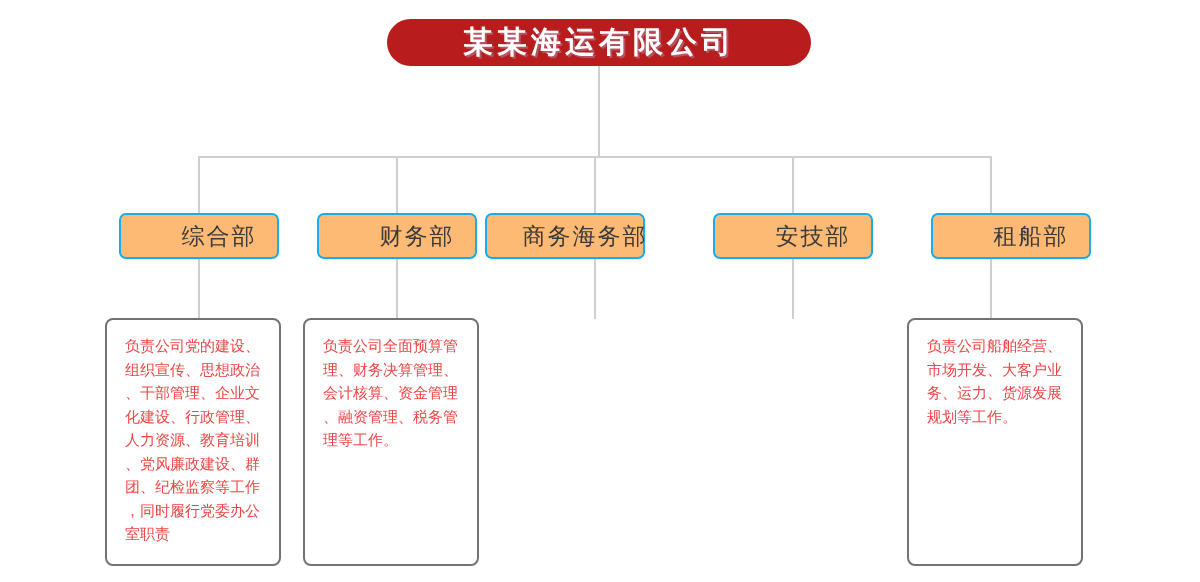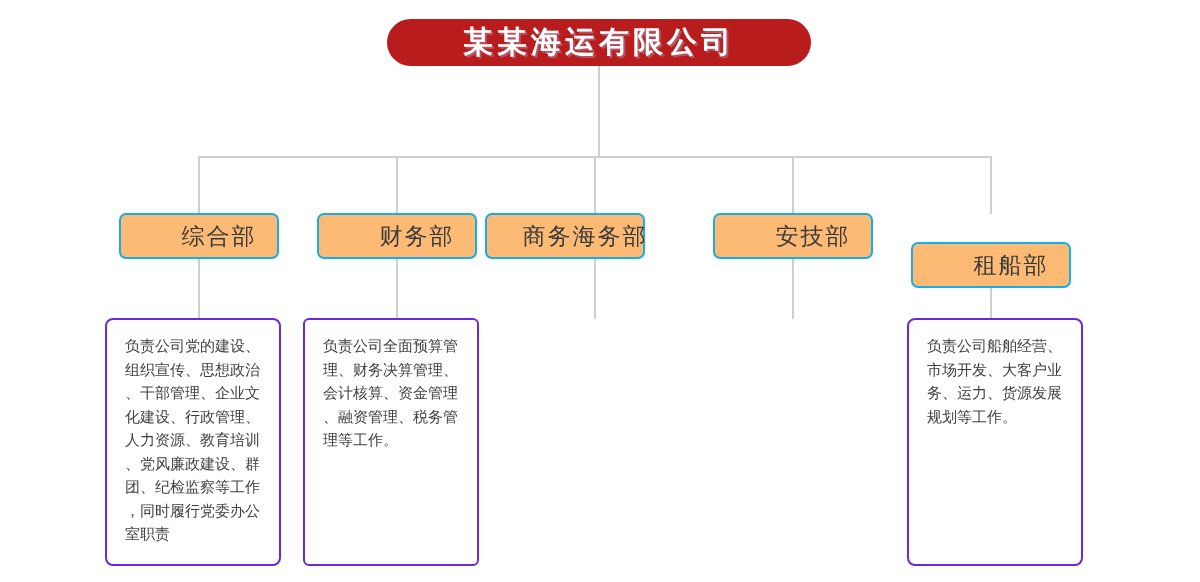--- a/index.html
+++ b/index.html
@@ -63,41 +63,41 @@
     white-space: nowrap;
     padding-left: 40px;
   }
   
   .desc {
     position: absolute;
     top: 318px;
     width: 176px;
     height: 248px;
     background: #ffffff;
-    border: 2px solid #6d28d9;
+    border: 2px solid #737373;
     border-radius: 8px;
     padding: 14px 18px;
     font-size: 15px;
     line-height: 23.5px;
-    color: #404040;
+    color: #ef4444;
     word-break: break-all;
     line-break: anywhere;
     overflow: hidden;
   }
   
   .c1.drop, .c1.stem { left: 198px; }
   .c2.drop, .c2.stem { left: 396px; }
   .c3.drop, .c3.stem { left: 594px; }
   .c4.drop, .c4.stem { left: 792px; }
   .c5.drop, .c5.stem { left: 990px; }
   .c1.dept { left: 119px; }  .c1.desc { left: 105px; }
-  .c2.dept { left: 317px; }  .c2.desc { left: 303px; border-radius: 6px; }
+  .c2.dept { left: 317px; }  .c2.desc { left: 303px; }
   .c3.dept { left: 485px; }  .c3.desc { left: 501px; }
   .c4.dept { left: 713px; }  .c4.desc { left: 699px; }
-  .c5.dept { left: 911px; margin-top: 29px; }  .c5.desc { left: 907px; }
+  .c5.dept { left: 931px; }  .c5.desc { left: 907px; }
 </style>
 </head>
 <body>
 
 <div class="canvas">
 
   <div class="pill">
     <span class="title">某某海运有限公司</span>
   </div>
 

